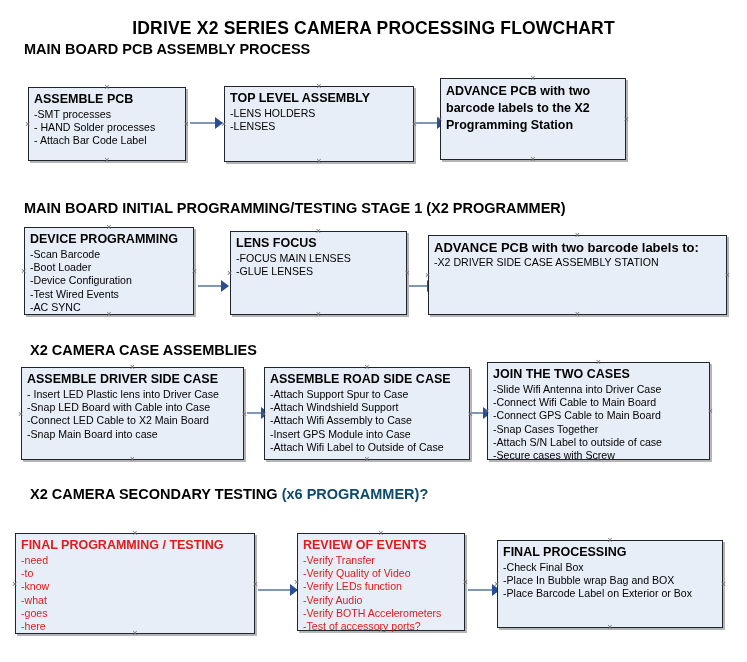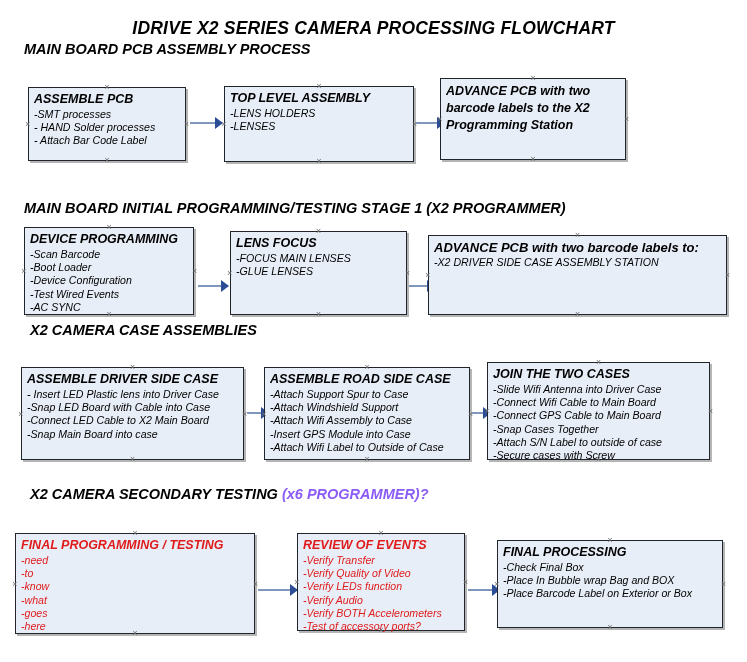--- a/index.html
+++ b/index.html
@@ -5,39 +5,39 @@
 <style>
   html,body{margin:0;padding:0;}
   body{
     width:747px;height:662px;
     background:#ffffff;
     font-family:"Liberation Sans", sans-serif;
     overflow:hidden;
     position:relative;
     color:#000;
   }
-  .canvas{position:relative;width:747px;height:632px;font-style:italic;}
+  .canvas{position:relative;width:747px;height:632px;}
 
   
   .main-title{
     position:absolute;
     top:18px;left:0;width:747px;
     text-align:center;
     font-size:17.5px;
     font-weight:bold;
     letter-spacing:0.2px;
     white-space:nowrap;
   }
   .section-title{
     position:absolute;
     font-size:14.5px;
     font-weight:bold;
     white-space:nowrap;
   }
-  .section-title .red{color:#8b5cf6;}
+  .section-title .red{color:#0c4a6e;}
 
   
   .node{
     position:absolute;
     background:#e8eef8;
     border:1.3px solid #20242b;
     box-sizing:border-box;
     box-shadow:2px 2px 0 rgba(120,120,120,0.55);
     padding:4px 5px 2px 5px;
     overflow:visible;
@@ -172,21 +172,21 @@
 
   <div class="node big" style="left:428px;top:235px;width:299px;height:80px;">
     <div class="hd">ADVANCE PCB with two barcode labels to:</div>
     <div class="li">-X2 DRIVER  SIDE  CASE  ASSEMBLY STATION</div>
     <span class="hx t">×</span>
     <span class="hx b">×</span>
     <span class="hx l">×</span>
     <span class="hx r">×</span>
   </div>
 
-  <div class="section-title" style="left:30px;top:322px;">X2 CAMERA CASE ASSEMBLIES</div>
+  <div class="section-title" style="left:30px;top:342px;">X2 CAMERA CASE ASSEMBLIES</div>
 
   <div class="node" style="left:21px;top:367px;width:223px;height:93px;">
     <div class="hd">ASSEMBLE DRIVER SIDE CASE</div>
     <div class="li">- Insert LED Plastic lens into Driver Case</div>
     <div class="li">-Snap LED Board with Cable into Case</div>
     <div class="li">-Connect LED Cable to X2 Main Board</div>
     <div class="li">-Snap Main Board into case</div>
     <span class="hx t">×</span>
     <span class="hx b">×</span>
     <span class="hx l">×</span>

